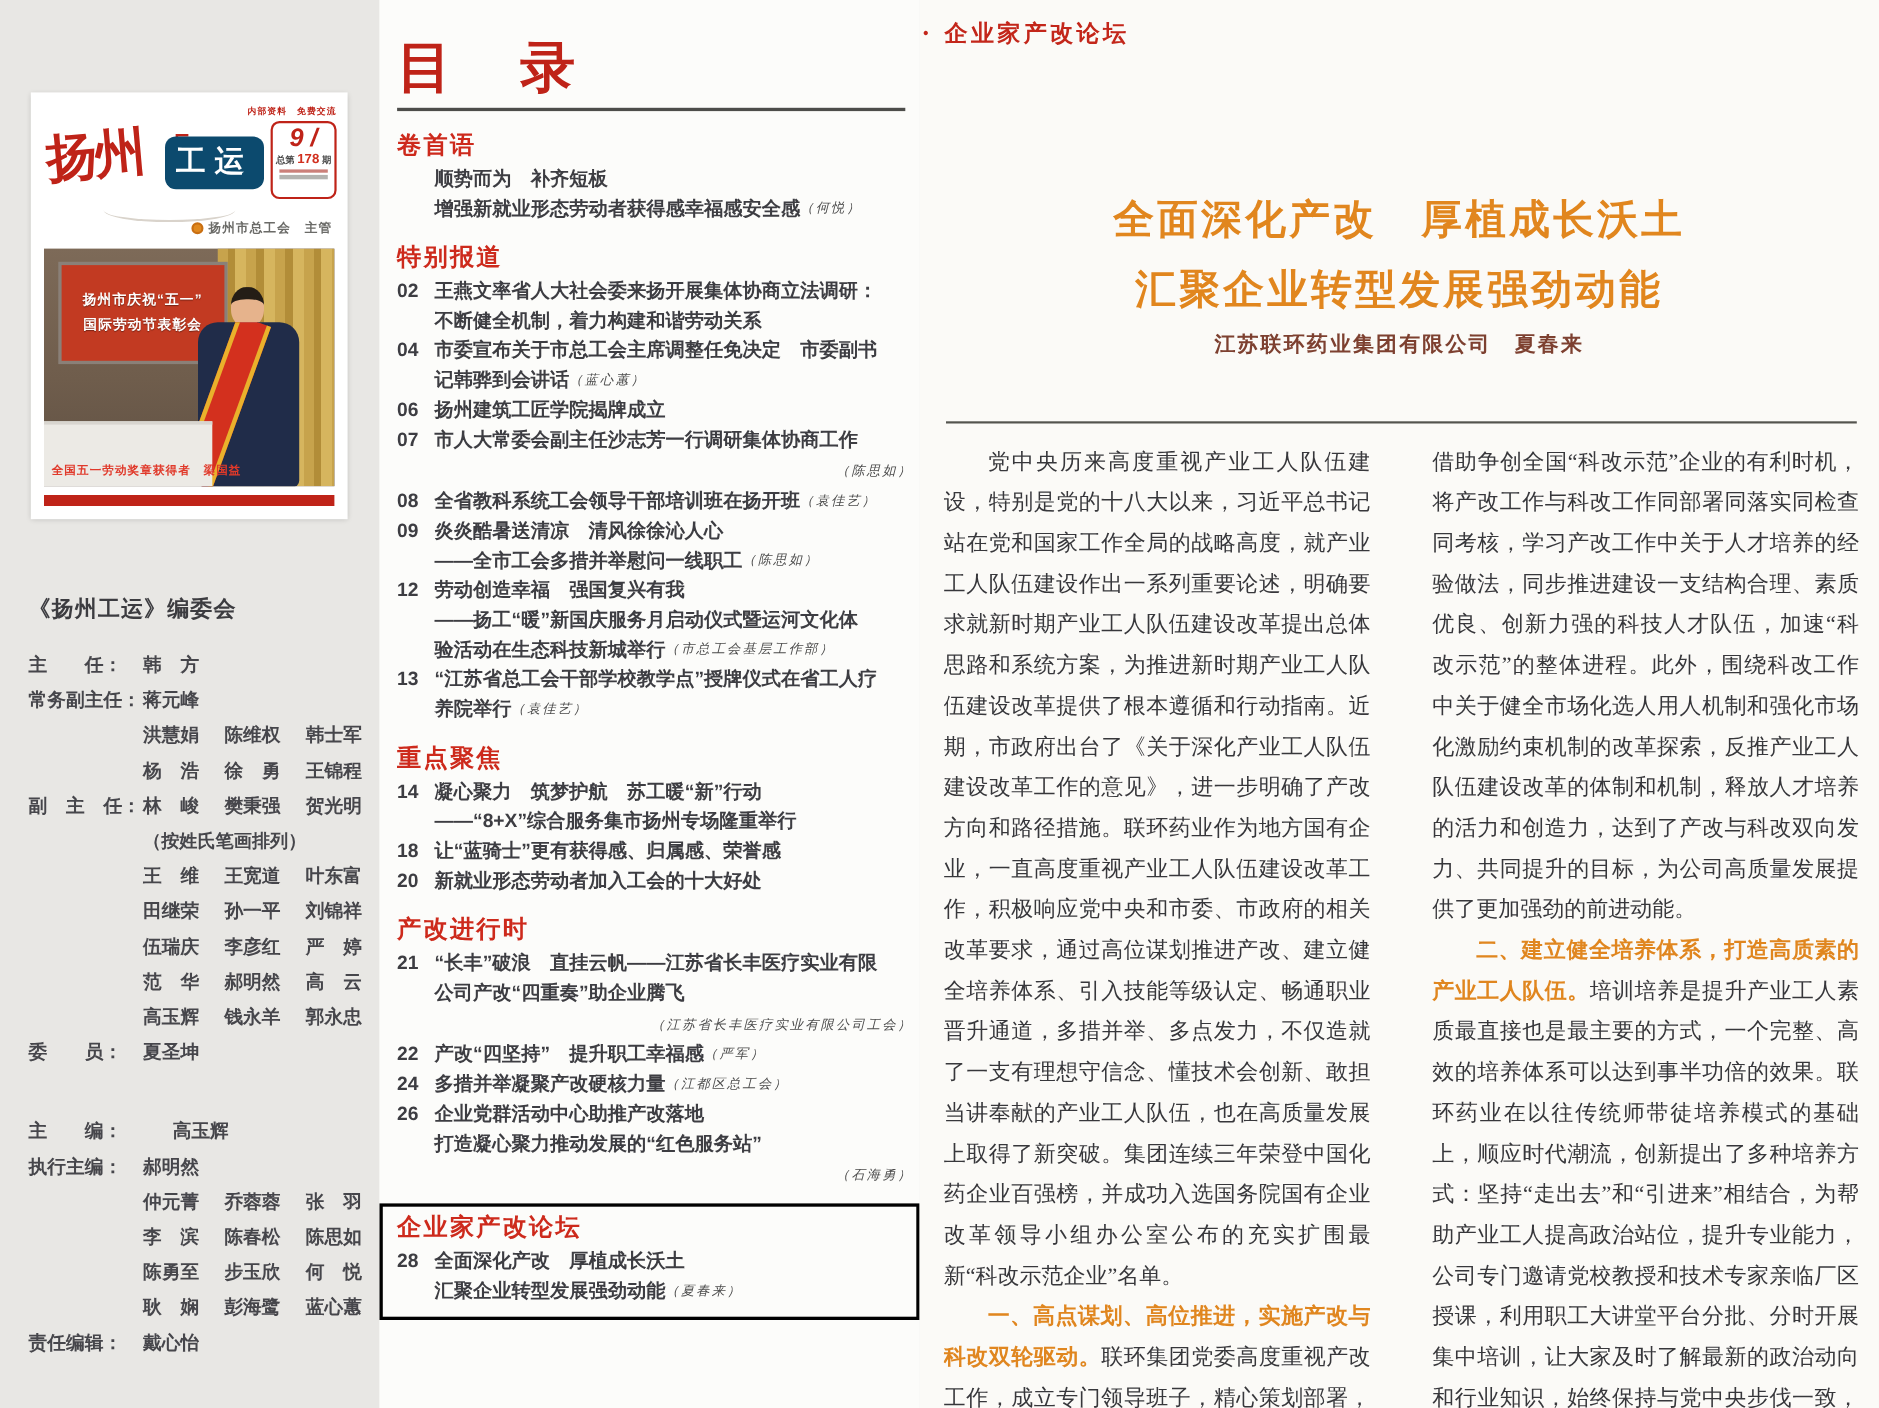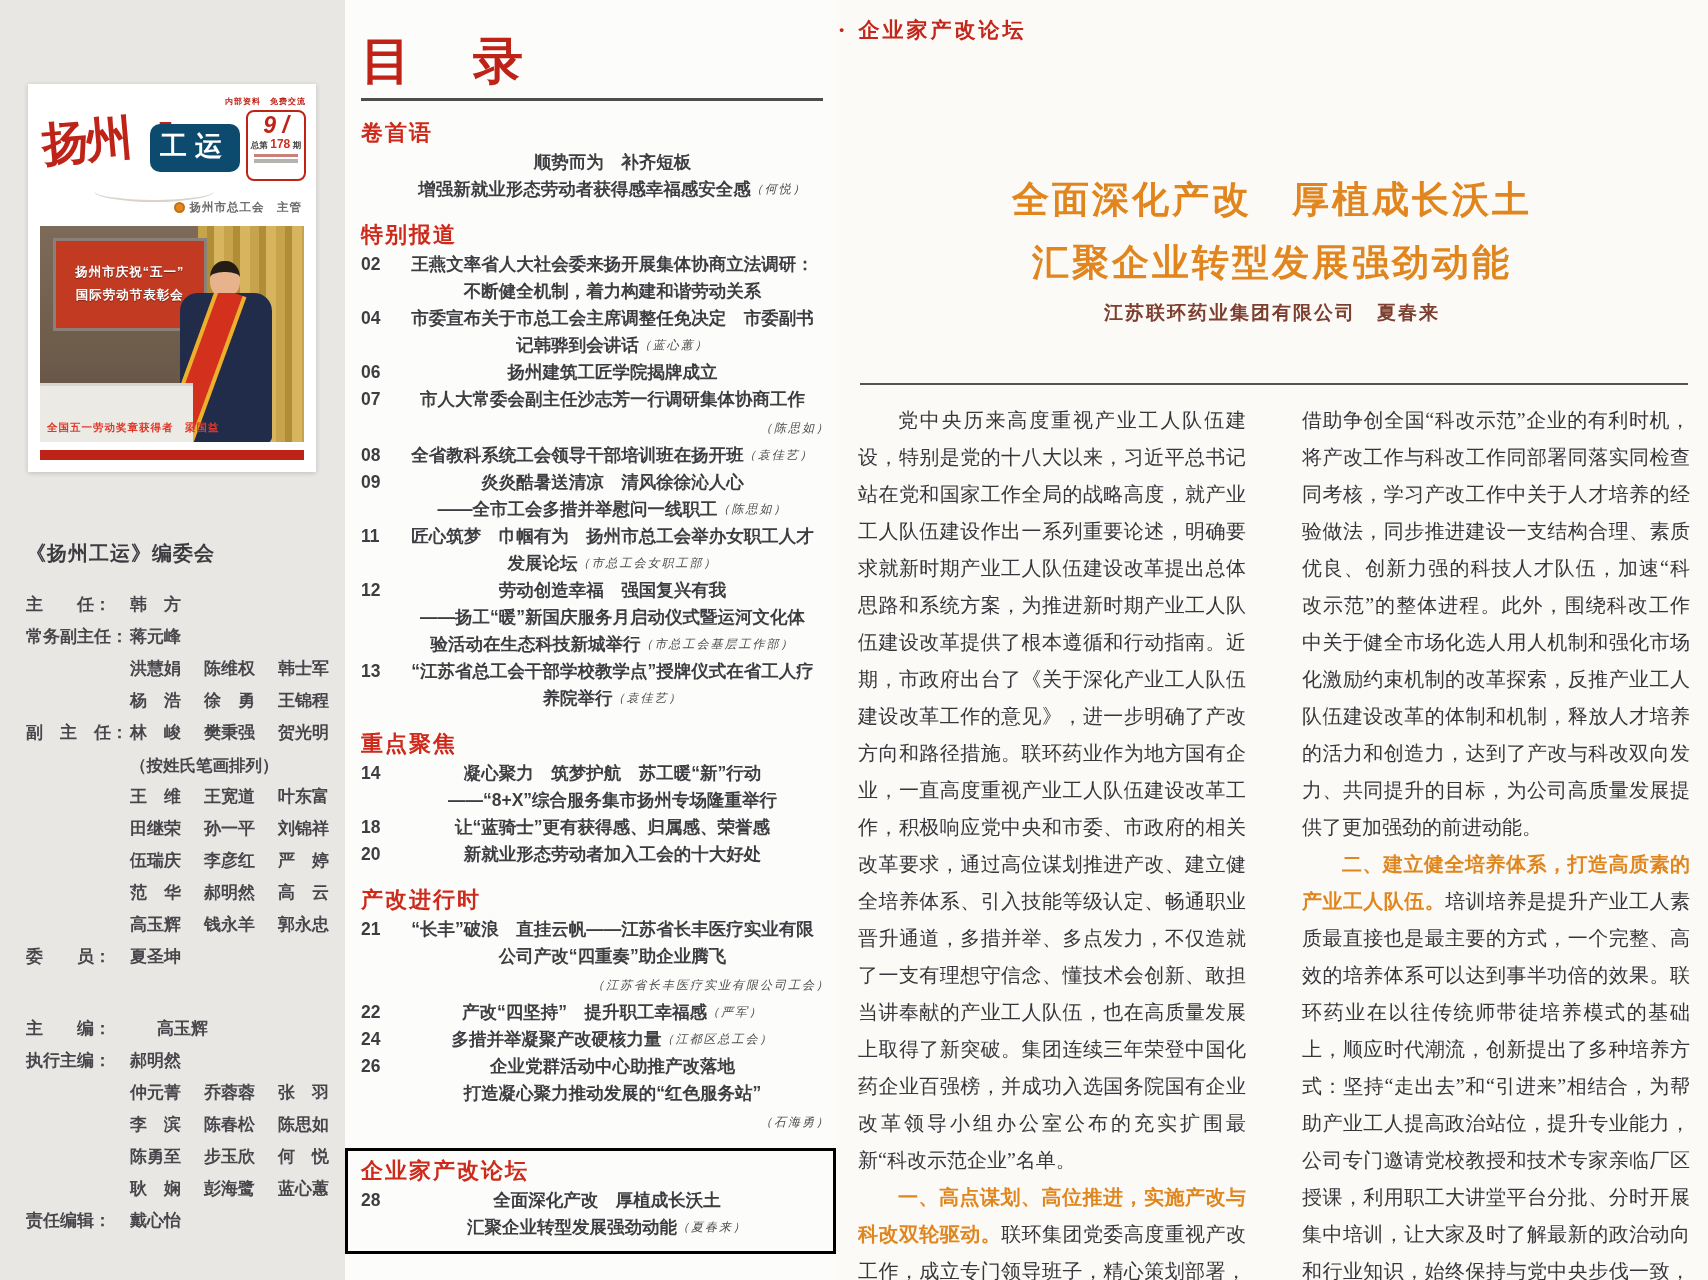--- a/index.html
+++ b/index.html
@@ -66,21 +66,21 @@
   .toc-panel{position:absolute;left:345px;top:0;width:491px;height:1280px;background:#fcfcfa;
     padding:0 0 0 16px;box-sizing:border-box;}
   .toc-title{font-family:"DejaVu Serif",serif;font-weight:bold;color:#bf2318;font-size:50px;
     letter-spacing:6px;padding-top:32px;line-height:58px;}
   .toc-rule{width:462px;border-bottom:3px solid #4d4d4a;margin-top:8px;}
   .toc-section-head{font-family:"DejaVu Serif",serif;font-weight:bold;color:#cd2a1c;font-size:22px;
     letter-spacing:2px;margin:18px 0 4px;line-height:26px;}
   .toc-item{display:flex;font-size:17.5px;line-height:27px;color:#3d3d42;font-weight:600;}
   .toc-num{flex:0 0 34px;}
   .toc-text{flex:1;padding-right:6px;}
-  .toc-line{display:flex;justify-content:center;}
+  .toc-line{display:flex;justify-content:flex-start;}
   .toc-credit{font-family:"Liberation Serif",serif;font-style:italic;font-weight:500;font-size:12px;
     color:#4c4c4c;letter-spacing:2px;white-space:nowrap;}
   .toc-credit-line{text-align:right;}
   .toc-box{border:3px solid #000000;margin:12px 0 0 -16px;padding:2px 8px 10px 13px;}
   .toc-box .toc-section-head{margin-top:4px;}
   
   .article-panel{position:absolute;left:836px;top:0;width:872px;height:1280px;background:#fbfaf7;}
   .article-eyebrow{position:absolute;left:2px;top:16px;font-family:"DejaVu Serif",serif;font-weight:bold;
     color:#c3261a;font-size:21px;letter-spacing:3px;}
   .article-title{position:absolute;left:0;top:168px;width:100%;text-align:center;color:#e1861e;
@@ -331,32 +331,20 @@
           <div class="toc-line">
             <span>炎炎酷暑送清凉　清风徐徐沁人心</span>
           </div>
           <div class="toc-line">
             <span>——全市工会多措并举慰问一线职工</span>
             <span class="toc-credit">（陈思如）</span>
           </div>
         </div>
       </div>
       <div class="toc-item">
-        <span class="toc-num">11</span>
-        <div class="toc-text">
-          <div class="toc-line">
-            <span>匠心筑梦　巾帼有为　扬州市总工会举办女职工人才</span>
-          </div>
-          <div class="toc-line">
-            <span>发展论坛</span>
-            <span class="toc-credit">（市总工会女职工部）</span>
-          </div>
-        </div>
-      </div>
-      <div class="toc-item">
         <span class="toc-num">12</span>
         <div class="toc-text">
           <div class="toc-line">
             <span>劳动创造幸福　强国复兴有我</span>
           </div>
           <div class="toc-line">
             <span>——扬工“暖”新国庆服务月启动仪式暨运河文化体</span>
           </div>
           <div class="toc-line">
             <span>验活动在生态科技新城举行</span>

